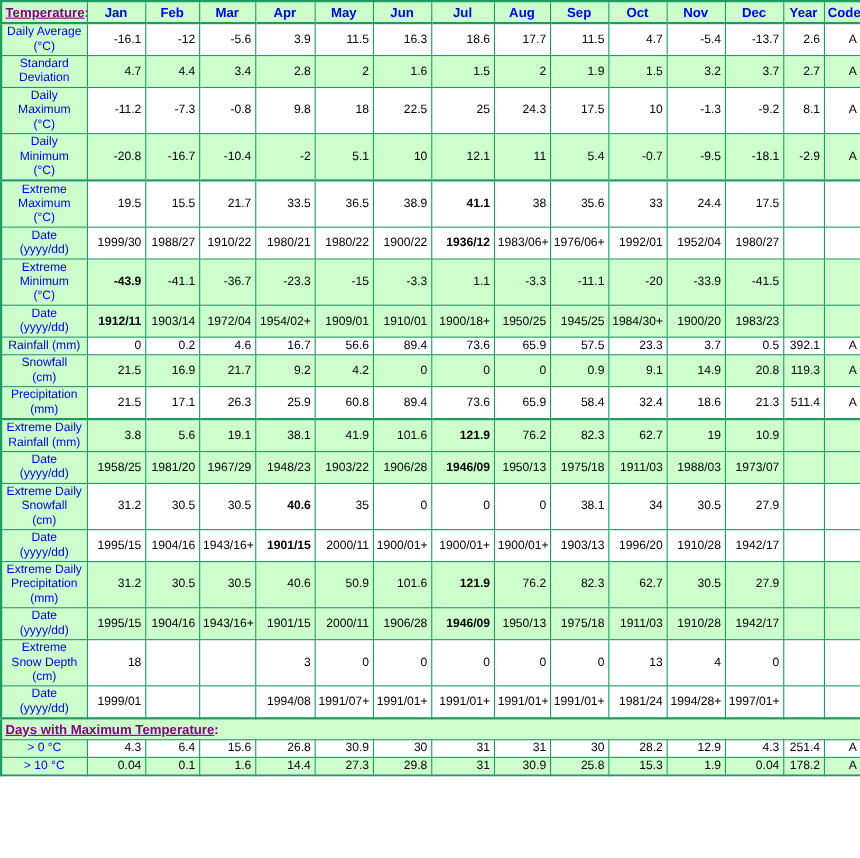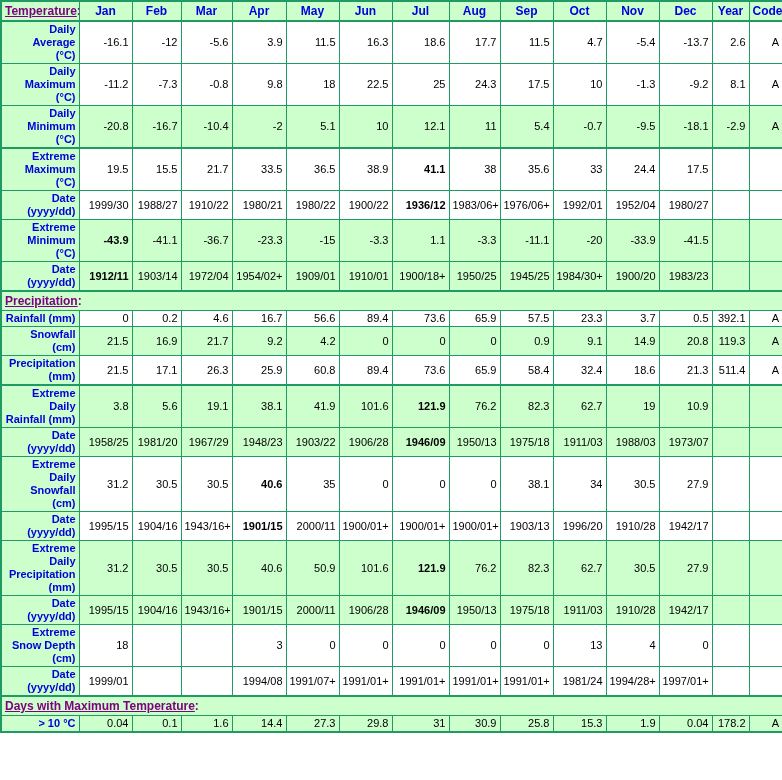--- a/index.html
+++ b/index.html
@@ -29,22 +29,22 @@
     color:var(--label-blue);
     font-weight:bold;
     text-align:center;
     font-size:12px;
     line-height:14px;
     margin-top:28px;
   }
   .rowlabel{
     background:var(--green);
     color:var(--label-blue);
-    font-weight:bold;
-    text-align:right;
+    font-weight:normal;
+    text-align:center;
     white-space:pre-line;
   }
   .val{text-align:right;color:#000;background:#fff;}
   tr.g .val{background:var(--green);}
   tr.w .val{background:#fff;}
   .b{font-weight:bold;text-align:right;}
   .section-row td{background:var(--green);border-top:2px solid var(--bd);}
   .head-row td,.head-row th{border-bottom:2px solid var(--bd);border-top:none;}
   tr.group-start td{border-top:2px solid var(--bd);}
   .sec-label{font-size:12px;line-height:14px;padding:2px 3px;}
@@ -101,20 +101,38 @@
         <td class="val">16.3</td>
         <td class="val">18.6</td>
         <td class="val">17.7</td>
         <td class="val">11.5</td>
         <td class="val">4.7</td>
         <td class="val">-5.4</td>
         <td class="val">-13.7</td>
         <td class="val">2.6</td>
         <td class="val">A</td>
       </tr>
+      <tr class="g">
+        <td class="rowlabel">Standard
+Deviation</td>
+        <td class="val">4.7</td>
+        <td class="val">4.4</td>
+        <td class="val">3.4</td>
+        <td class="val">2.8</td>
+        <td class="val">2</td>
+        <td class="val">1.6</td>
+        <td class="val">1.5</td>
+        <td class="val">2</td>
+        <td class="val">1.9</td>
+        <td class="val">1.5</td>
+        <td class="val">3.2</td>
+        <td class="val">3.7</td>
+        <td class="val">2.7</td>
+        <td class="val">A</td>
+      </tr>
       <tr class="w">
         <td class="rowlabel">Daily
 Maximum
 (°C)</td>
         <td class="val">-11.2</td>
         <td class="val">-7.3</td>
         <td class="val">-0.8</td>
         <td class="val">9.8</td>
         <td class="val">18</td>
         <td class="val">22.5</td>
@@ -213,23 +231,20 @@
         <td class="val">1910/01</td>
         <td class="val">1900/18+</td>
         <td class="val">1950/25</td>
         <td class="val">1945/25</td>
         <td class="val">1984/30+</td>
         <td class="val">1900/20</td>
         <td class="val">1983/23</td>
         <td class="val"></td>
         <td class="val"></td>
       </tr>
-      <tr class="section-row">
-        <td class="sec-label" colspan="15"><span class="sec-link">Precipitation</span><span class="sec-colon">:</span></td>
-      </tr>
       <tr class="w">
         <td class="rowlabel">Rainfall (mm)</td>
         <td class="val">0</td>
         <td class="val">0.2</td>
         <td class="val">4.6</td>
         <td class="val">16.7</td>
         <td class="val">56.6</td>
         <td class="val">89.4</td>
         <td class="val">73.6</td>
         <td class="val">65.9</td>
@@ -419,20 +434,37 @@
         <td class="val">1991/01+</td>
         <td class="val">1981/24</td>
         <td class="val">1994/28+</td>
         <td class="val">1997/01+</td>
         <td class="val"></td>
         <td class="val"></td>
       </tr>
       <tr class="section-row">
         <td class="sec-label" colspan="15"><span class="sec-link">Days with Maximum Temperature</span><span class="sec-colon">:</span></td>
       </tr>
+      <tr class="w">
+        <td class="rowlabel">&gt; 0 °C</td>
+        <td class="val">4.3</td>
+        <td class="val">6.4</td>
+        <td class="val">15.6</td>
+        <td class="val">26.8</td>
+        <td class="val">30.9</td>
+        <td class="val">30</td>
+        <td class="val">31</td>
+        <td class="val">31</td>
+        <td class="val">30</td>
+        <td class="val">28.2</td>
+        <td class="val">12.9</td>
+        <td class="val">4.3</td>
+        <td class="val">251.4</td>
+        <td class="val">A</td>
+      </tr>
       <tr class="g">
         <td class="rowlabel">&gt; 10 °C</td>
         <td class="val">0.04</td>
         <td class="val">0.1</td>
         <td class="val">1.6</td>
         <td class="val">14.4</td>
         <td class="val">27.3</td>
         <td class="val">29.8</td>
         <td class="val">31</td>
         <td class="val">30.9</td>

